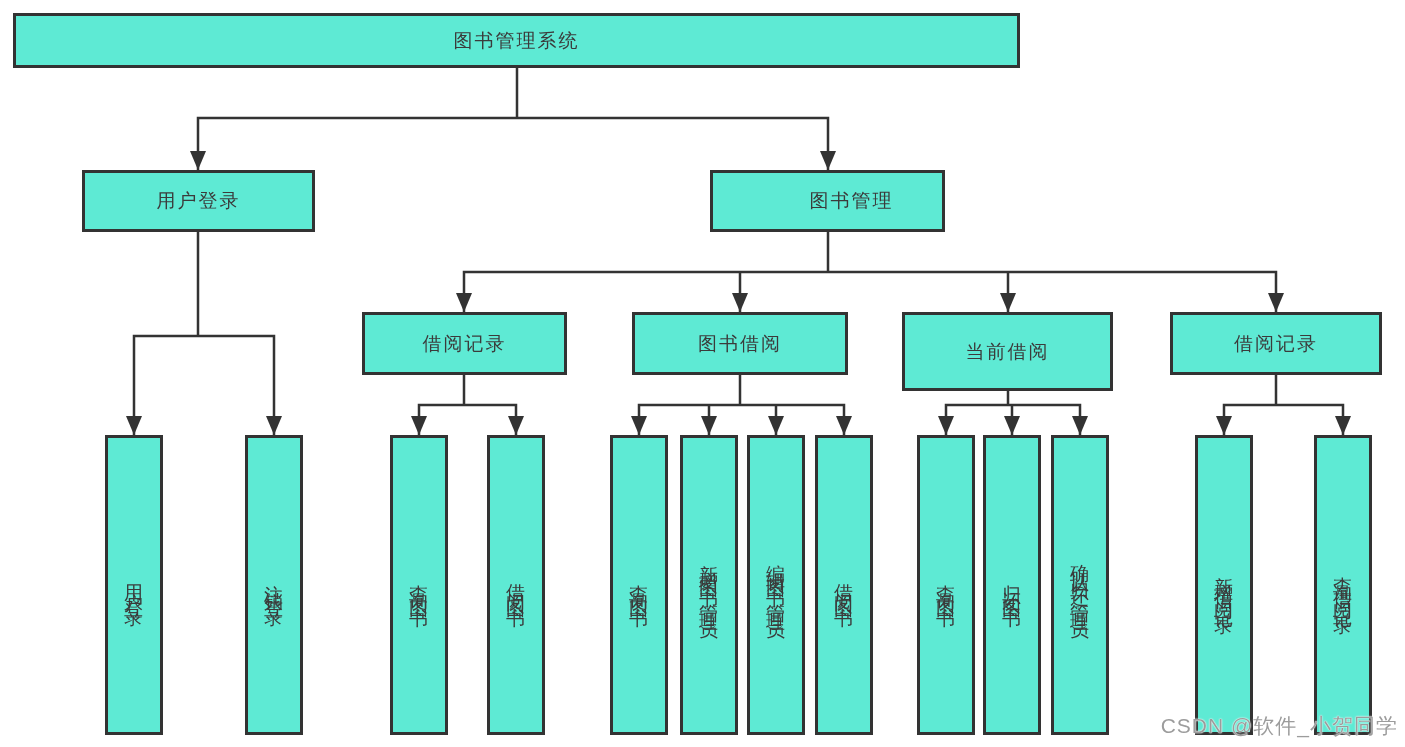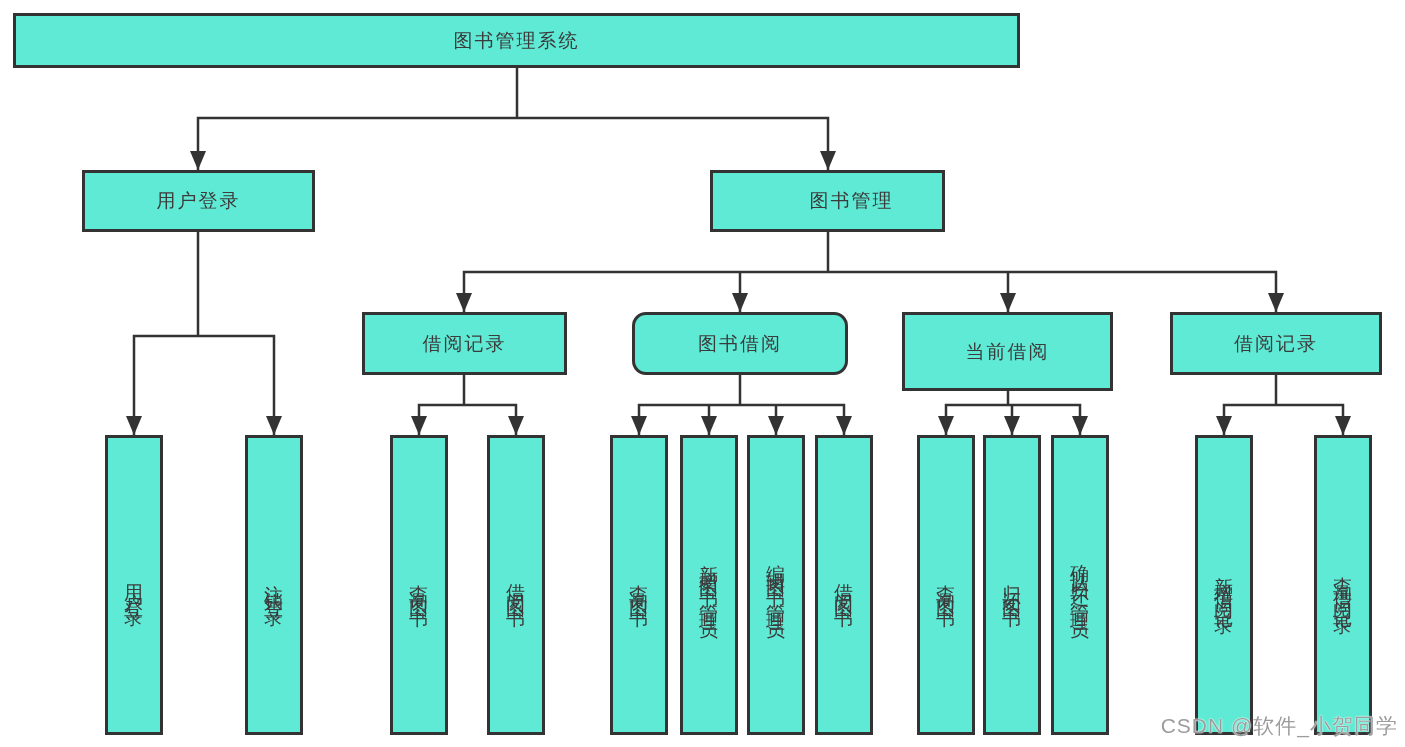--- a/index.html
+++ b/index.html
@@ -97,21 +97,21 @@
   <div class="node hbox" style="left:82px; top:170px; width:233px; height:62px;">
     <span>用户登录</span>
   </div>
   <div class="node hbox" style="left:710px; top:170px; width:235px; height:62px;padding-left:48px;">
     <span>图书管理</span>
   </div>
 
   <div class="node hbox" style="left:362px; top:312px; width:205px; height:63px;">
     <span>借阅记录</span>
   </div>
-  <div class="node hbox" style="left:632px; top:312px; width:216px; height:63px;border-radius:14px;">
+  <div class="node hbox" style="left:632px; top:312px; width:216px; height:63px;">
     <span>图书借阅</span>
   </div>
   <div class="node hbox" style="left:902px; top:312px; width:211px; height:79px;">
     <span>当前借阅</span>
   </div>
   <div class="node hbox" style="left:1170px; top:312px; width:212px; height:63px;">
     <span>借阅记录</span>
   </div>
 
   <div class="node vbox" style="left:105px;">

